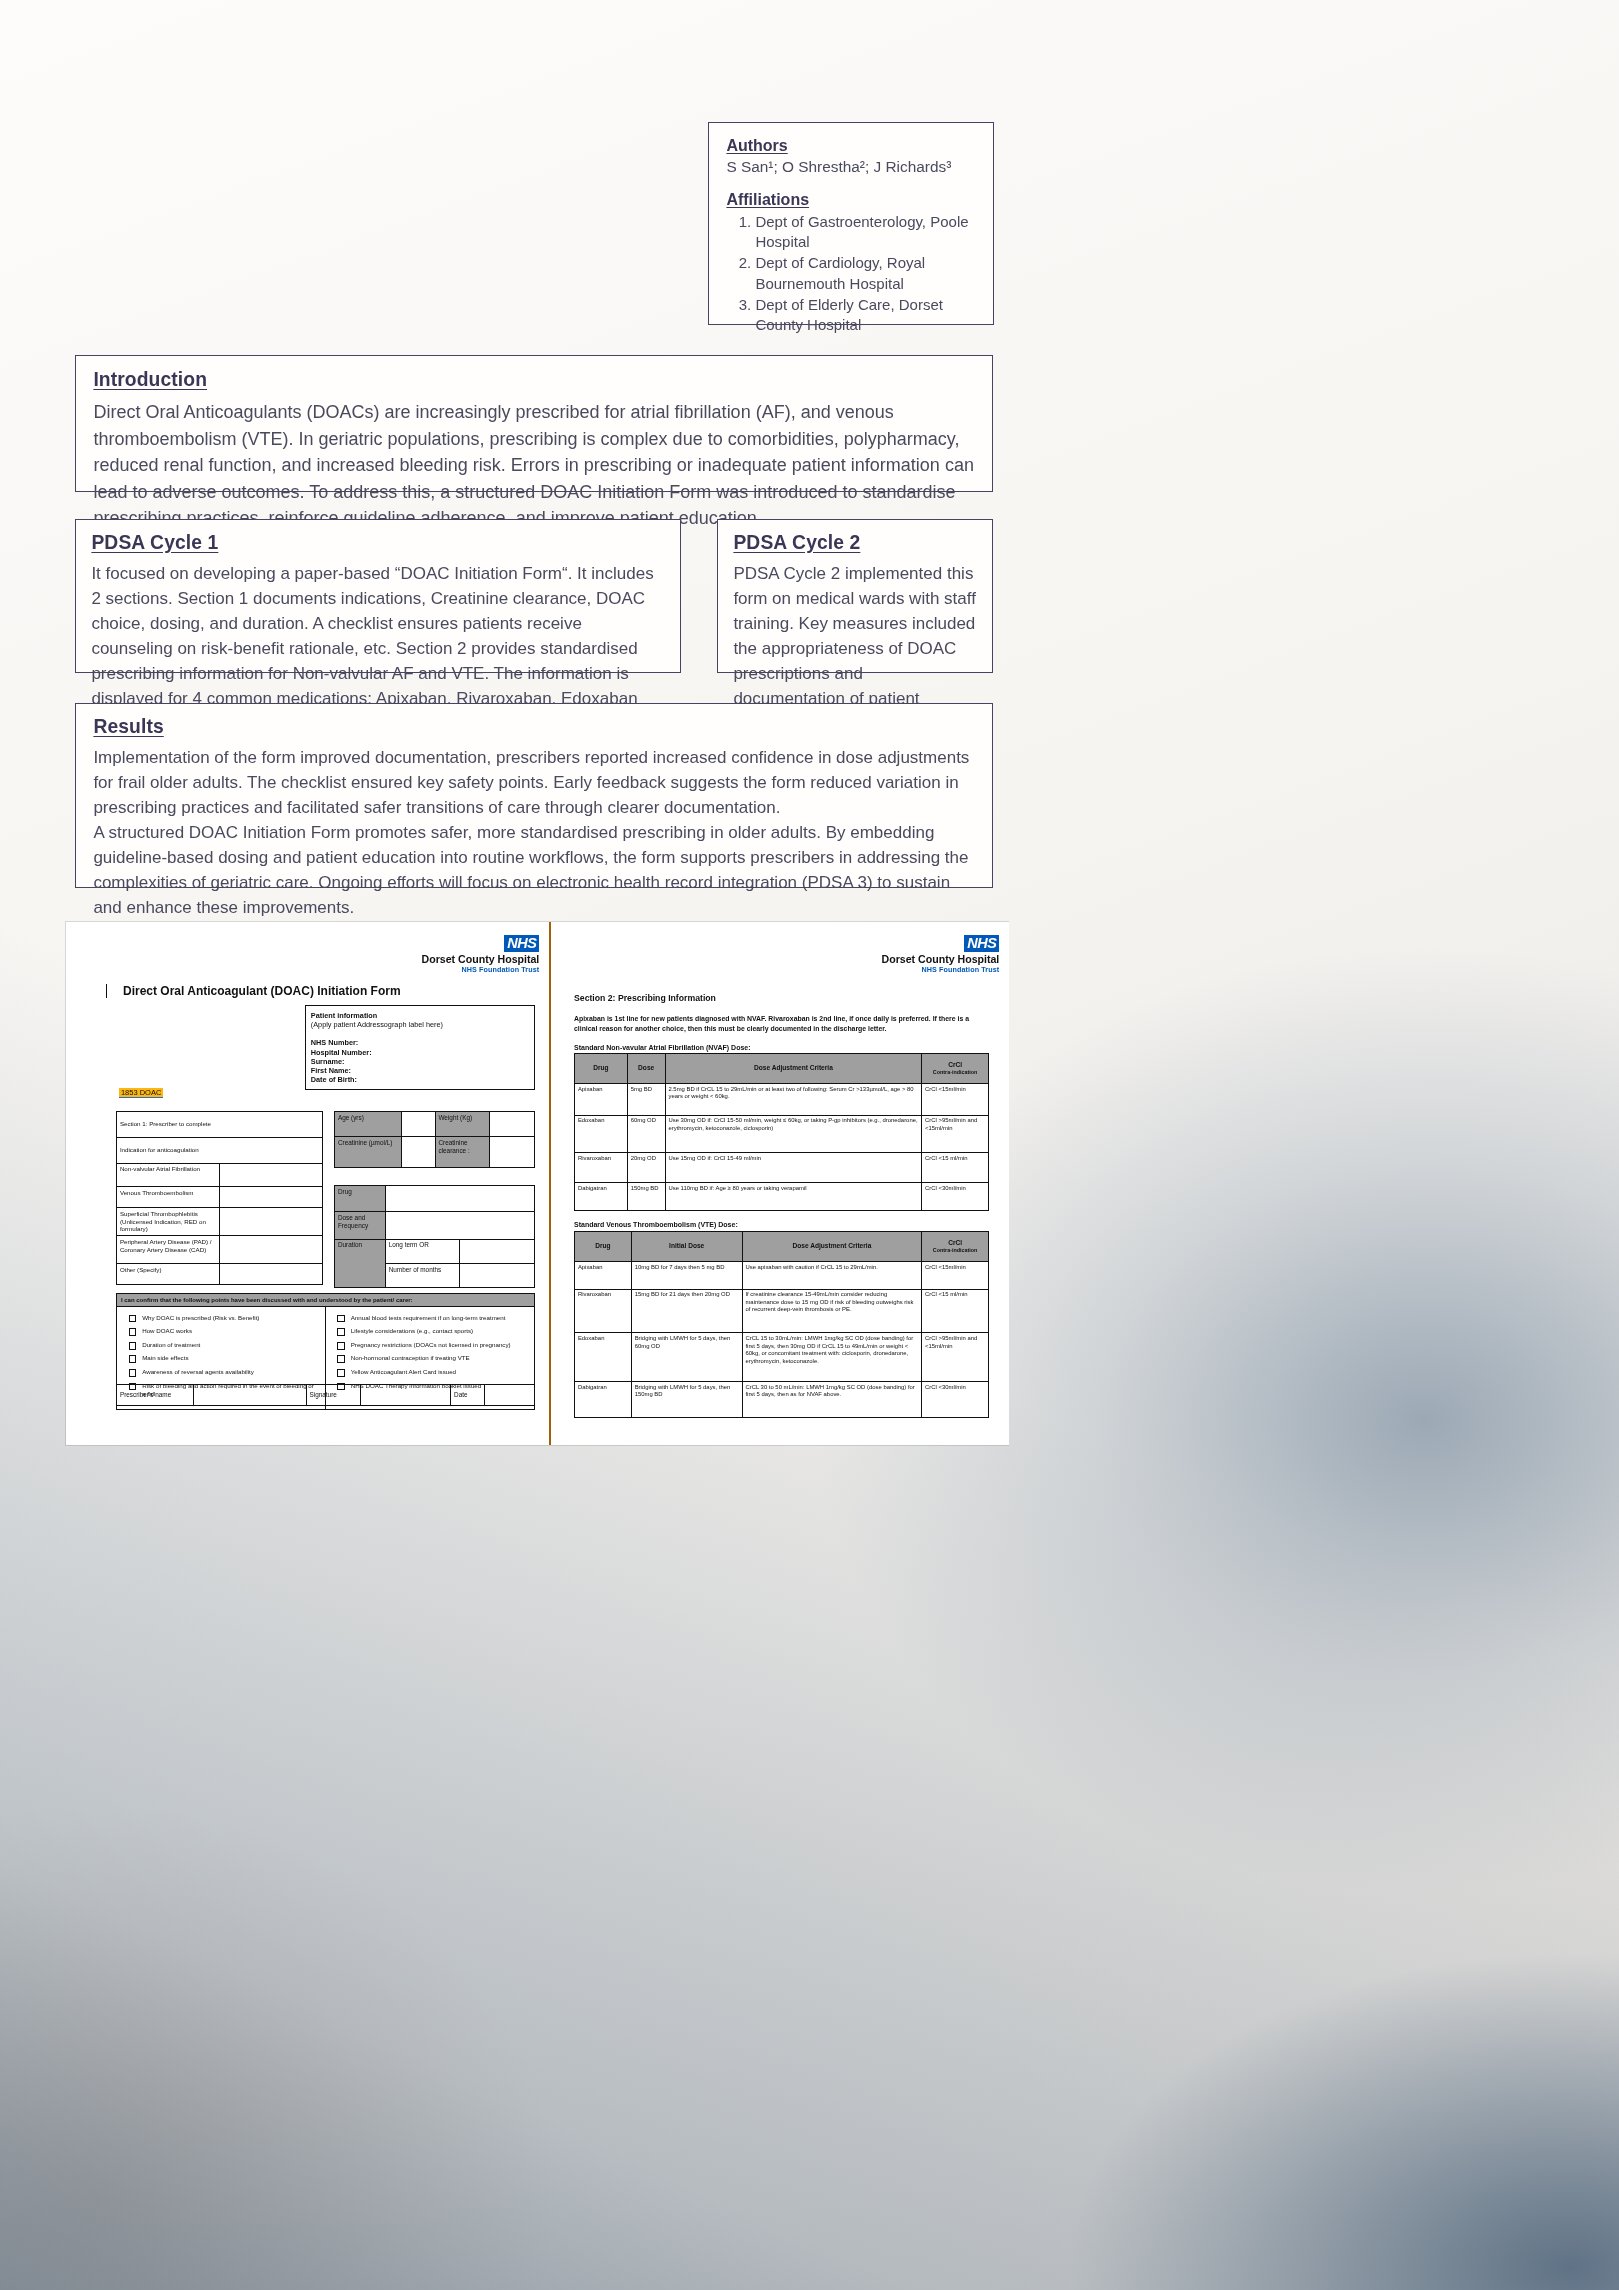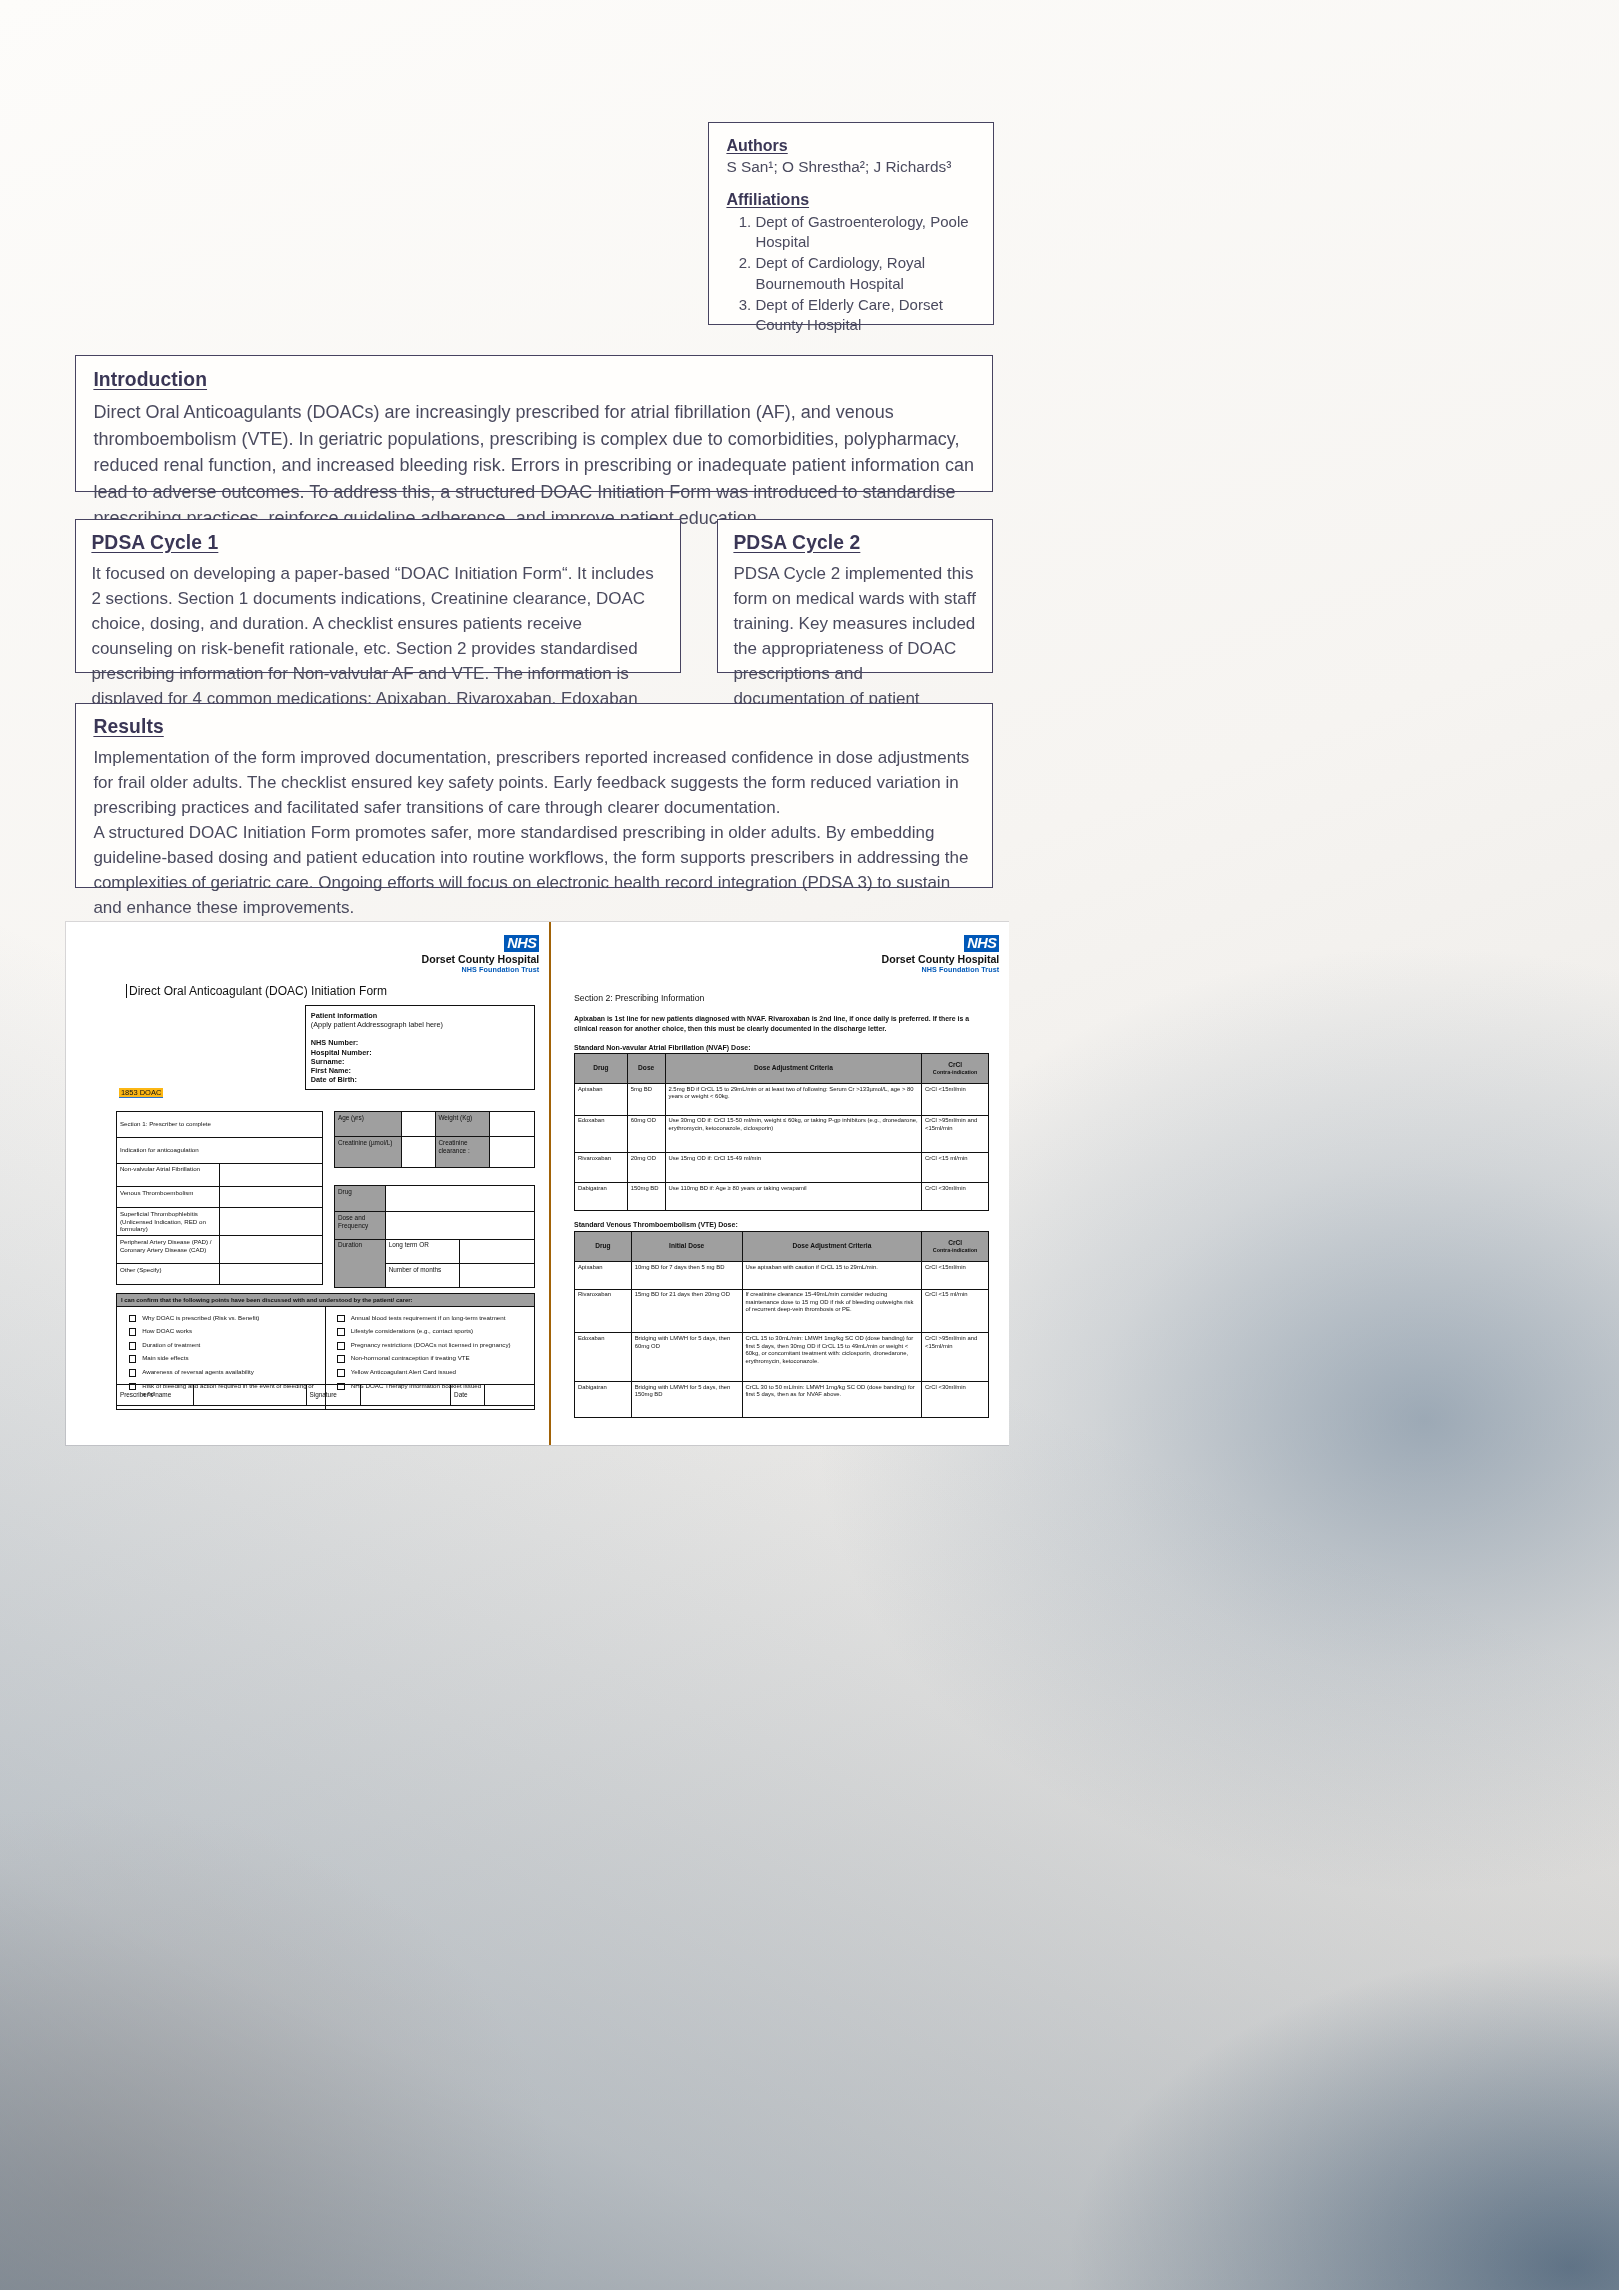--- a/index.html
+++ b/index.html
@@ -51,22 +51,22 @@
     background:#a16207;box-shadow:0 0 0 1px rgba(120,120,130,.25);}
   .page{position:absolute;top:0;height:523px;background:#fff;overflow:hidden;color:#111;}
   #page-left{left:0;width:483px;}
   #page-right{left:485px;width:458px;}
   .nhs{position:absolute;right:9.7px;top:11.6px;text-align:right;}
   .nhs .logo{display:inline-block;background:#0058b8;color:#fff;font-weight:bold;
      font-style:italic;font-size:14.5px;letter-spacing:-0.5px;padding:0 2.9px 1px 2.9px;
      font-family:"Liberation Sans",sans-serif;line-height:1.12;}
   .nhs .t1{font-size:10.6px;font-weight:bold;color:#111;margin-top:1px;}
   .nhs .t2{font-size:7.2px;font-weight:bold;color:#0058b8;letter-spacing:0.1px;}
-  .formtitle{position:absolute;left:60px;top:62px;font-size:12px;font-weight:normal;
-     border-left:1.5px solid #111;padding-left:2px;}
+  .formtitle{position:absolute;left:40px;top:62px;font-size:12px;font-weight:bold;
+     border-left:1.5px solid #111;padding-left:16px;}
   .tag{position:absolute;left:53px;top:166px;background:#fcb714;font-size:7.5px;
      color:#111;padding:0 1.9px;border-bottom:1.4px solid #2a6fc9;}
   table.doc{border-collapse:collapse;position:absolute;font-size:6.4px;color:#111;
      line-height:1.26;table-layout:fixed;}
   table.doc td,table.doc th{border:1px solid #111;padding:1.9px 2.9px;
      vertical-align:top;text-align:left;font-weight:normal;}
   table.doc th{background:#9f9f9f;font-weight:bold;text-align:center;vertical-align:middle;}
   td.g{background:#9f9f9f;}
   td.b{font-weight:bold;}
   .thick{border:1.9px solid #111;}
@@ -83,21 +83,21 @@
   #t-sign{left:50px;top:462px;width:419px;}
 
   .chkhdr{background:#9f9f9f;font-size:6px;font-weight:bold;padding:2.9px 3.9px;
      border:1px solid #111;}
   .chkwrap{display:flex;gap:0;border:1px solid #111;border-top:none;}
   .chkcol{width:50%;padding:6.8px 5.8px 6.8px 11.6px;box-sizing:border-box;}
   .chkcol:first-child{border-right:1.5px solid #111;}
   .chkrow{display:flex;align-items:flex-start;font-size:6.2px;margin-bottom:4.8px;line-height:1.3;}
   .box{flex:none;width:5.8px;height:5.8px;border:1px solid #111;margin-right:5.8px;margin-top:1px;}
 
-  .s2h{position:absolute;left:23px;top:71px;font-size:8.7px;font-weight:normal;}
+  .s2h{position:absolute;left:23px;top:71px;font-size:8.7px;font-weight:bold;}
   .s2p{position:absolute;left:23px;top:92px;width:415px;font-size:6.9px;font-weight:bold;
      line-height:1.38;}
   .s2l1{position:absolute;left:23px;top:122px;font-size:7px;font-weight:bold;}
   .s2l2{position:absolute;left:23px;top:299px;font-size:7px;font-weight:bold;}
   #t-nvaf{left:23px;top:131px;width:415px;}
   #t-vte{left:23px;top:309px;width:415px;}
   #t-nvaf th,#t-vte th{font-size:6.6px;}
   #t-nvaf th small,#t-vte th small{font-size:5.4px;display:block;font-weight:bold;}
   #t-nvaf td,#t-vte td{font-size:5.9px;}
 </style>

